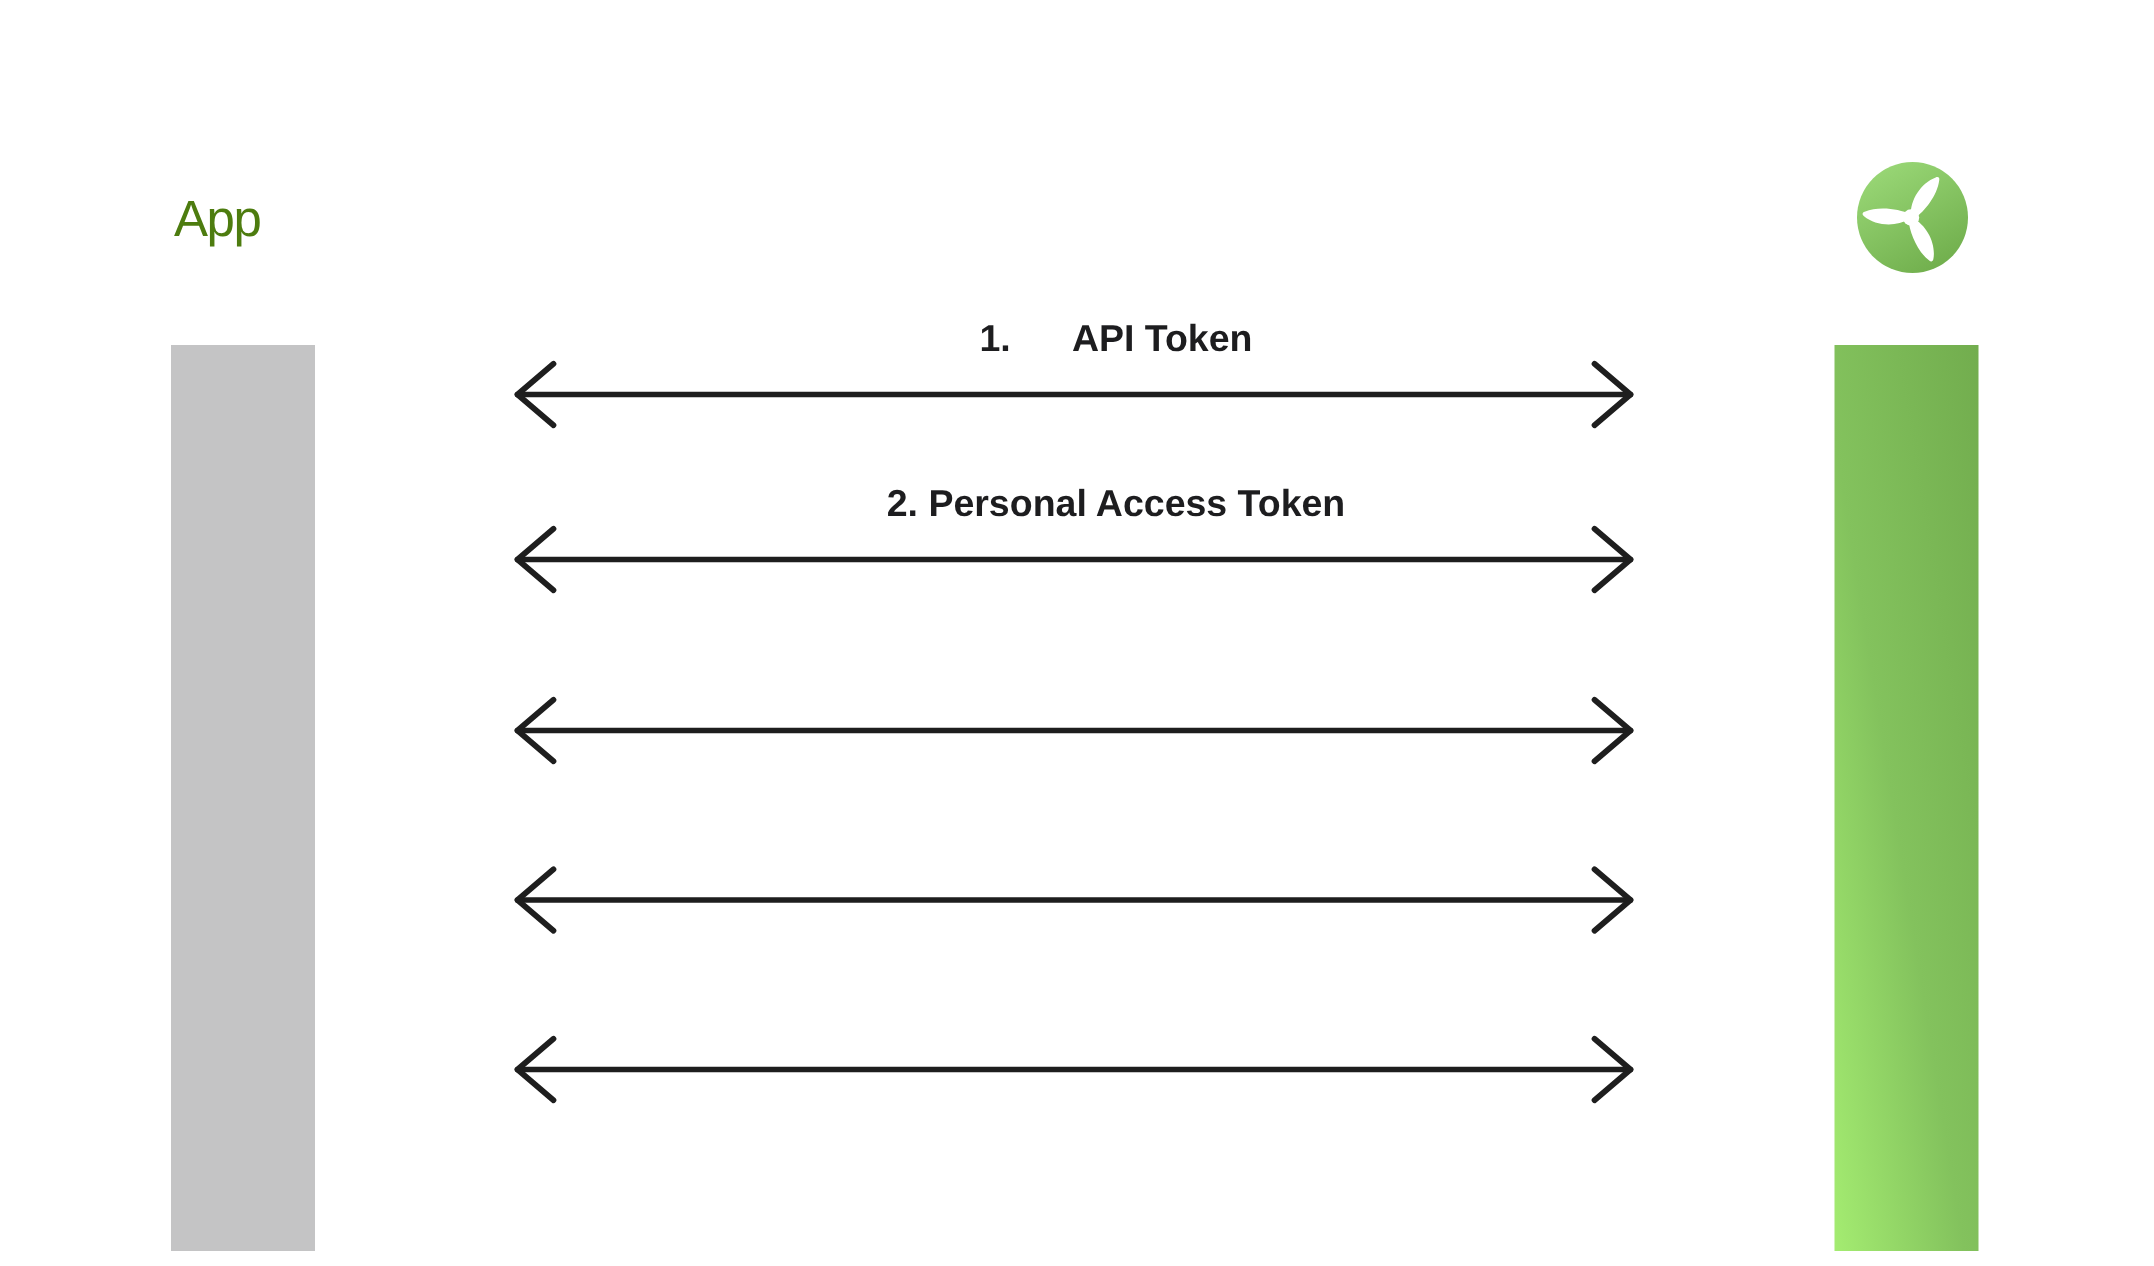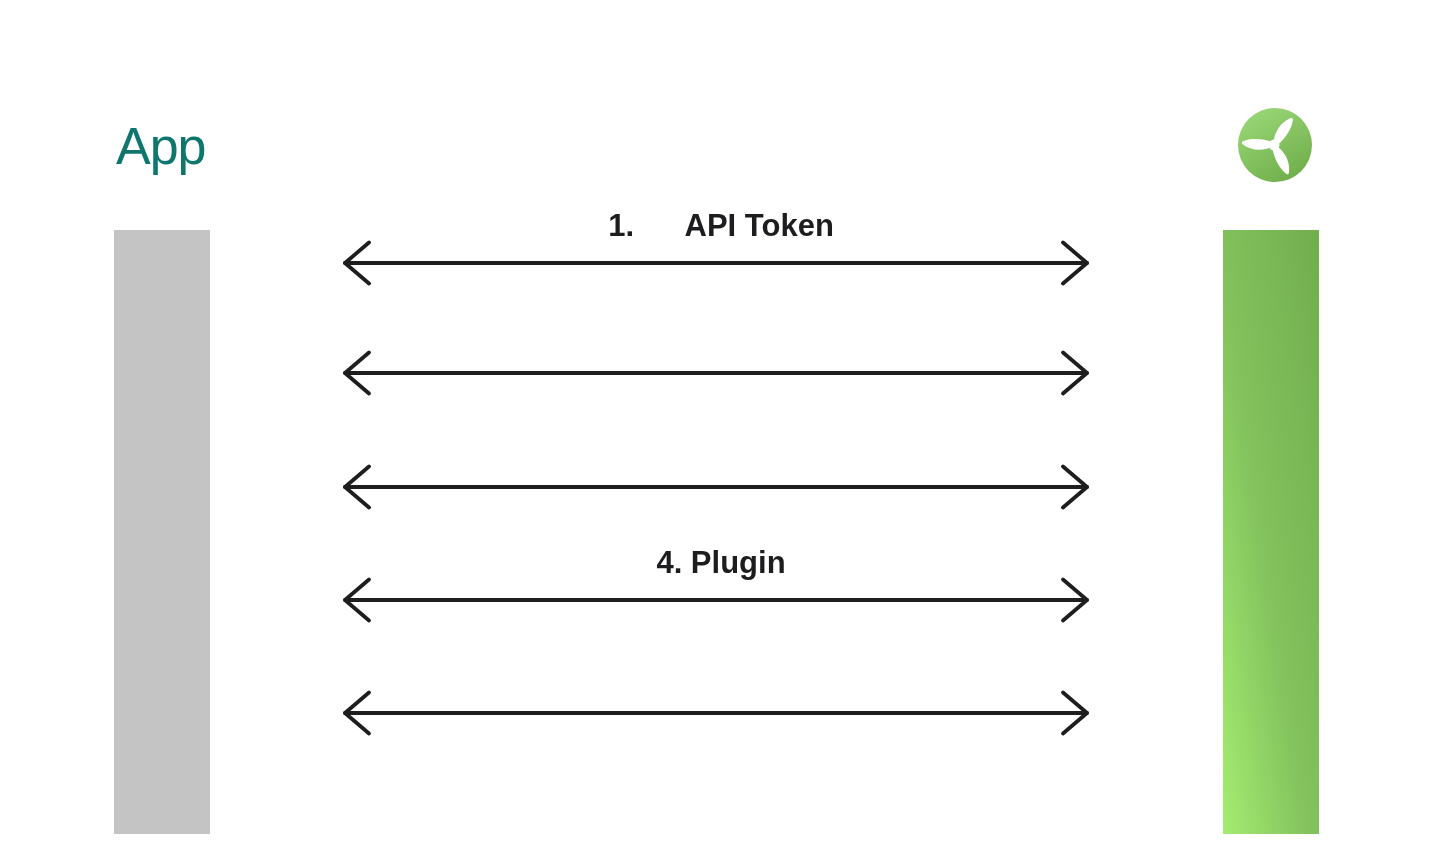--- a/index.html
+++ b/index.html
@@ -12,25 +12,25 @@
     position: relative;
     width: 1436px;
     height: 844px;
     background: #ffffff;
     overflow: hidden;
   }
   .app-title {
     position: absolute;
     left: 116px;
     top: 116px;
-    font-size: 52px;
+    font-size: 34px;
     font-weight: 400;
     line-height: 60px;
     letter-spacing: -1px;
-    color: #0f766e;
+    color: #4d7c0f;
   }
   .lifeline-bar {
     position: absolute;
     top: 230px;
     width: 96px;
     height: 604px;
   }
   .bar-left {
     left: 114px;
     background: #c4c4c5;
@@ -41,25 +41,25 @@
   }
   .logo {
     position: absolute;
     left: 1238px;
     top: 108px;
     width: 74px;
     height: 74px;
   }
   .conn-label {
     position: absolute;
-    left: 341px;
+    left: 364px;
     width: 760px;
     height: 30px;
     text-align: center;
-    font-size: 31px;
+    font-size: 25px;
     font-weight: 700;
     line-height: 30px;
     color: #1d1d1f;
     white-space: pre;
   }
   .conn-arrow {
     position: absolute;
     left: 336px;
     width: 760px;
     height: 56px;
@@ -95,37 +95,37 @@
 
   <div class="conn-label" style="top:211px">1.      API Token</div>
   <div class="conn-arrow" style="top:235px">
     <svg viewBox="0 0 760 56" width="760" height="56" fill="none" stroke="#1e1e1e" stroke-width="3.8" stroke-linecap="round" stroke-linejoin="round">
       <line x1="9" y1="28" x2="751" y2="28"></line>
       <polyline points="33,7.5 9,28 33,48.5"></polyline>
       <polyline points="727,7.5 751,28 727,48.5"></polyline>
     </svg>
   </div>
 
+  <div class="conn-label" style="top:321px">2. Personal Access Token</div>
   <div class="conn-arrow" style="top:345px">
     <svg viewBox="0 0 760 56" width="760" height="56" fill="none" stroke="#1e1e1e" stroke-width="3.8" stroke-linecap="round" stroke-linejoin="round">
       <line x1="9" y1="28" x2="751" y2="28"></line>
       <polyline points="33,7.5 9,28 33,48.5"></polyline>
       <polyline points="727,7.5 751,28 727,48.5"></polyline>
     </svg>
   </div>
 
   <div class="conn-arrow" style="top:459px">
     <svg viewBox="0 0 760 56" width="760" height="56" fill="none" stroke="#1e1e1e" stroke-width="3.8" stroke-linecap="round" stroke-linejoin="round">
       <line x1="9" y1="28" x2="751" y2="28"></line>
       <polyline points="33,7.5 9,28 33,48.5"></polyline>
       <polyline points="727,7.5 751,28 727,48.5"></polyline>
     </svg>
   </div>
 
-  <div class="conn-label" style="top:548px">4. Plugin</div>
   <div class="conn-arrow" style="top:572px">
     <svg viewBox="0 0 760 56" width="760" height="56" fill="none" stroke="#1e1e1e" stroke-width="3.8" stroke-linecap="round" stroke-linejoin="round">
       <line x1="9" y1="28" x2="751" y2="28"></line>
       <polyline points="33,7.5 9,28 33,48.5"></polyline>
       <polyline points="727,7.5 751,28 727,48.5"></polyline>
     </svg>
   </div>
 
   <div class="conn-arrow" style="top:685px">
     <svg viewBox="0 0 760 56" width="760" height="56" fill="none" stroke="#1e1e1e" stroke-width="3.8" stroke-linecap="round" stroke-linejoin="round">

